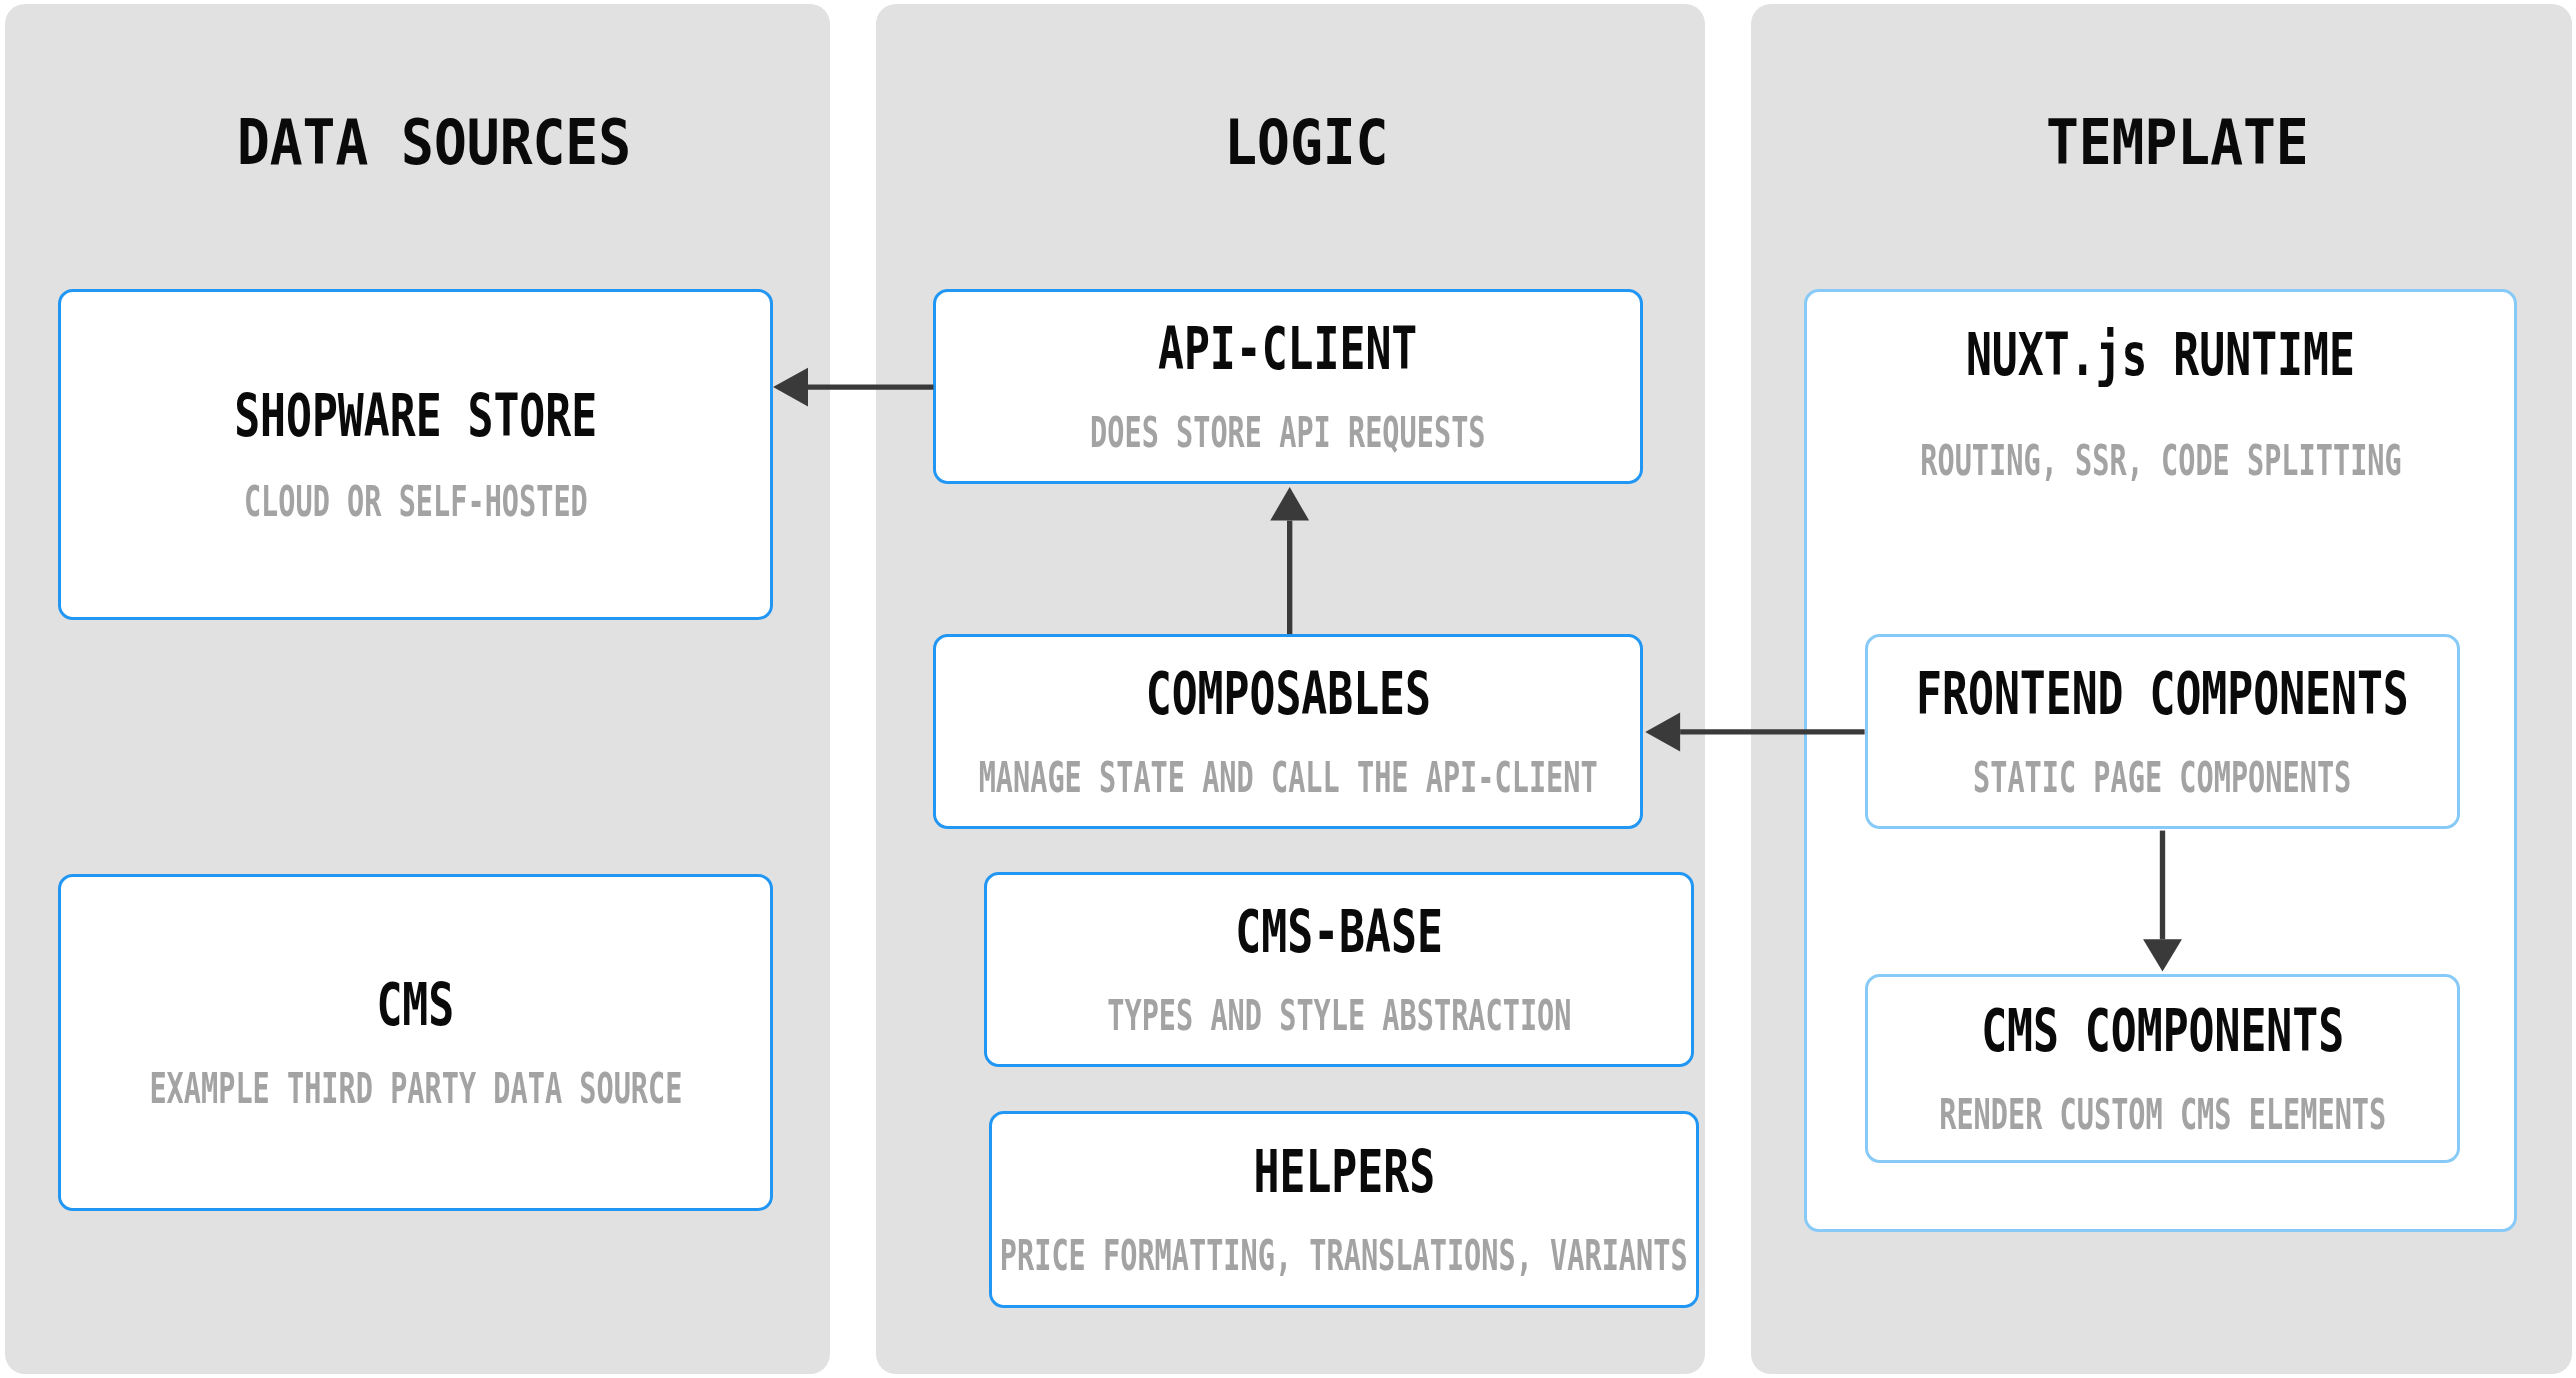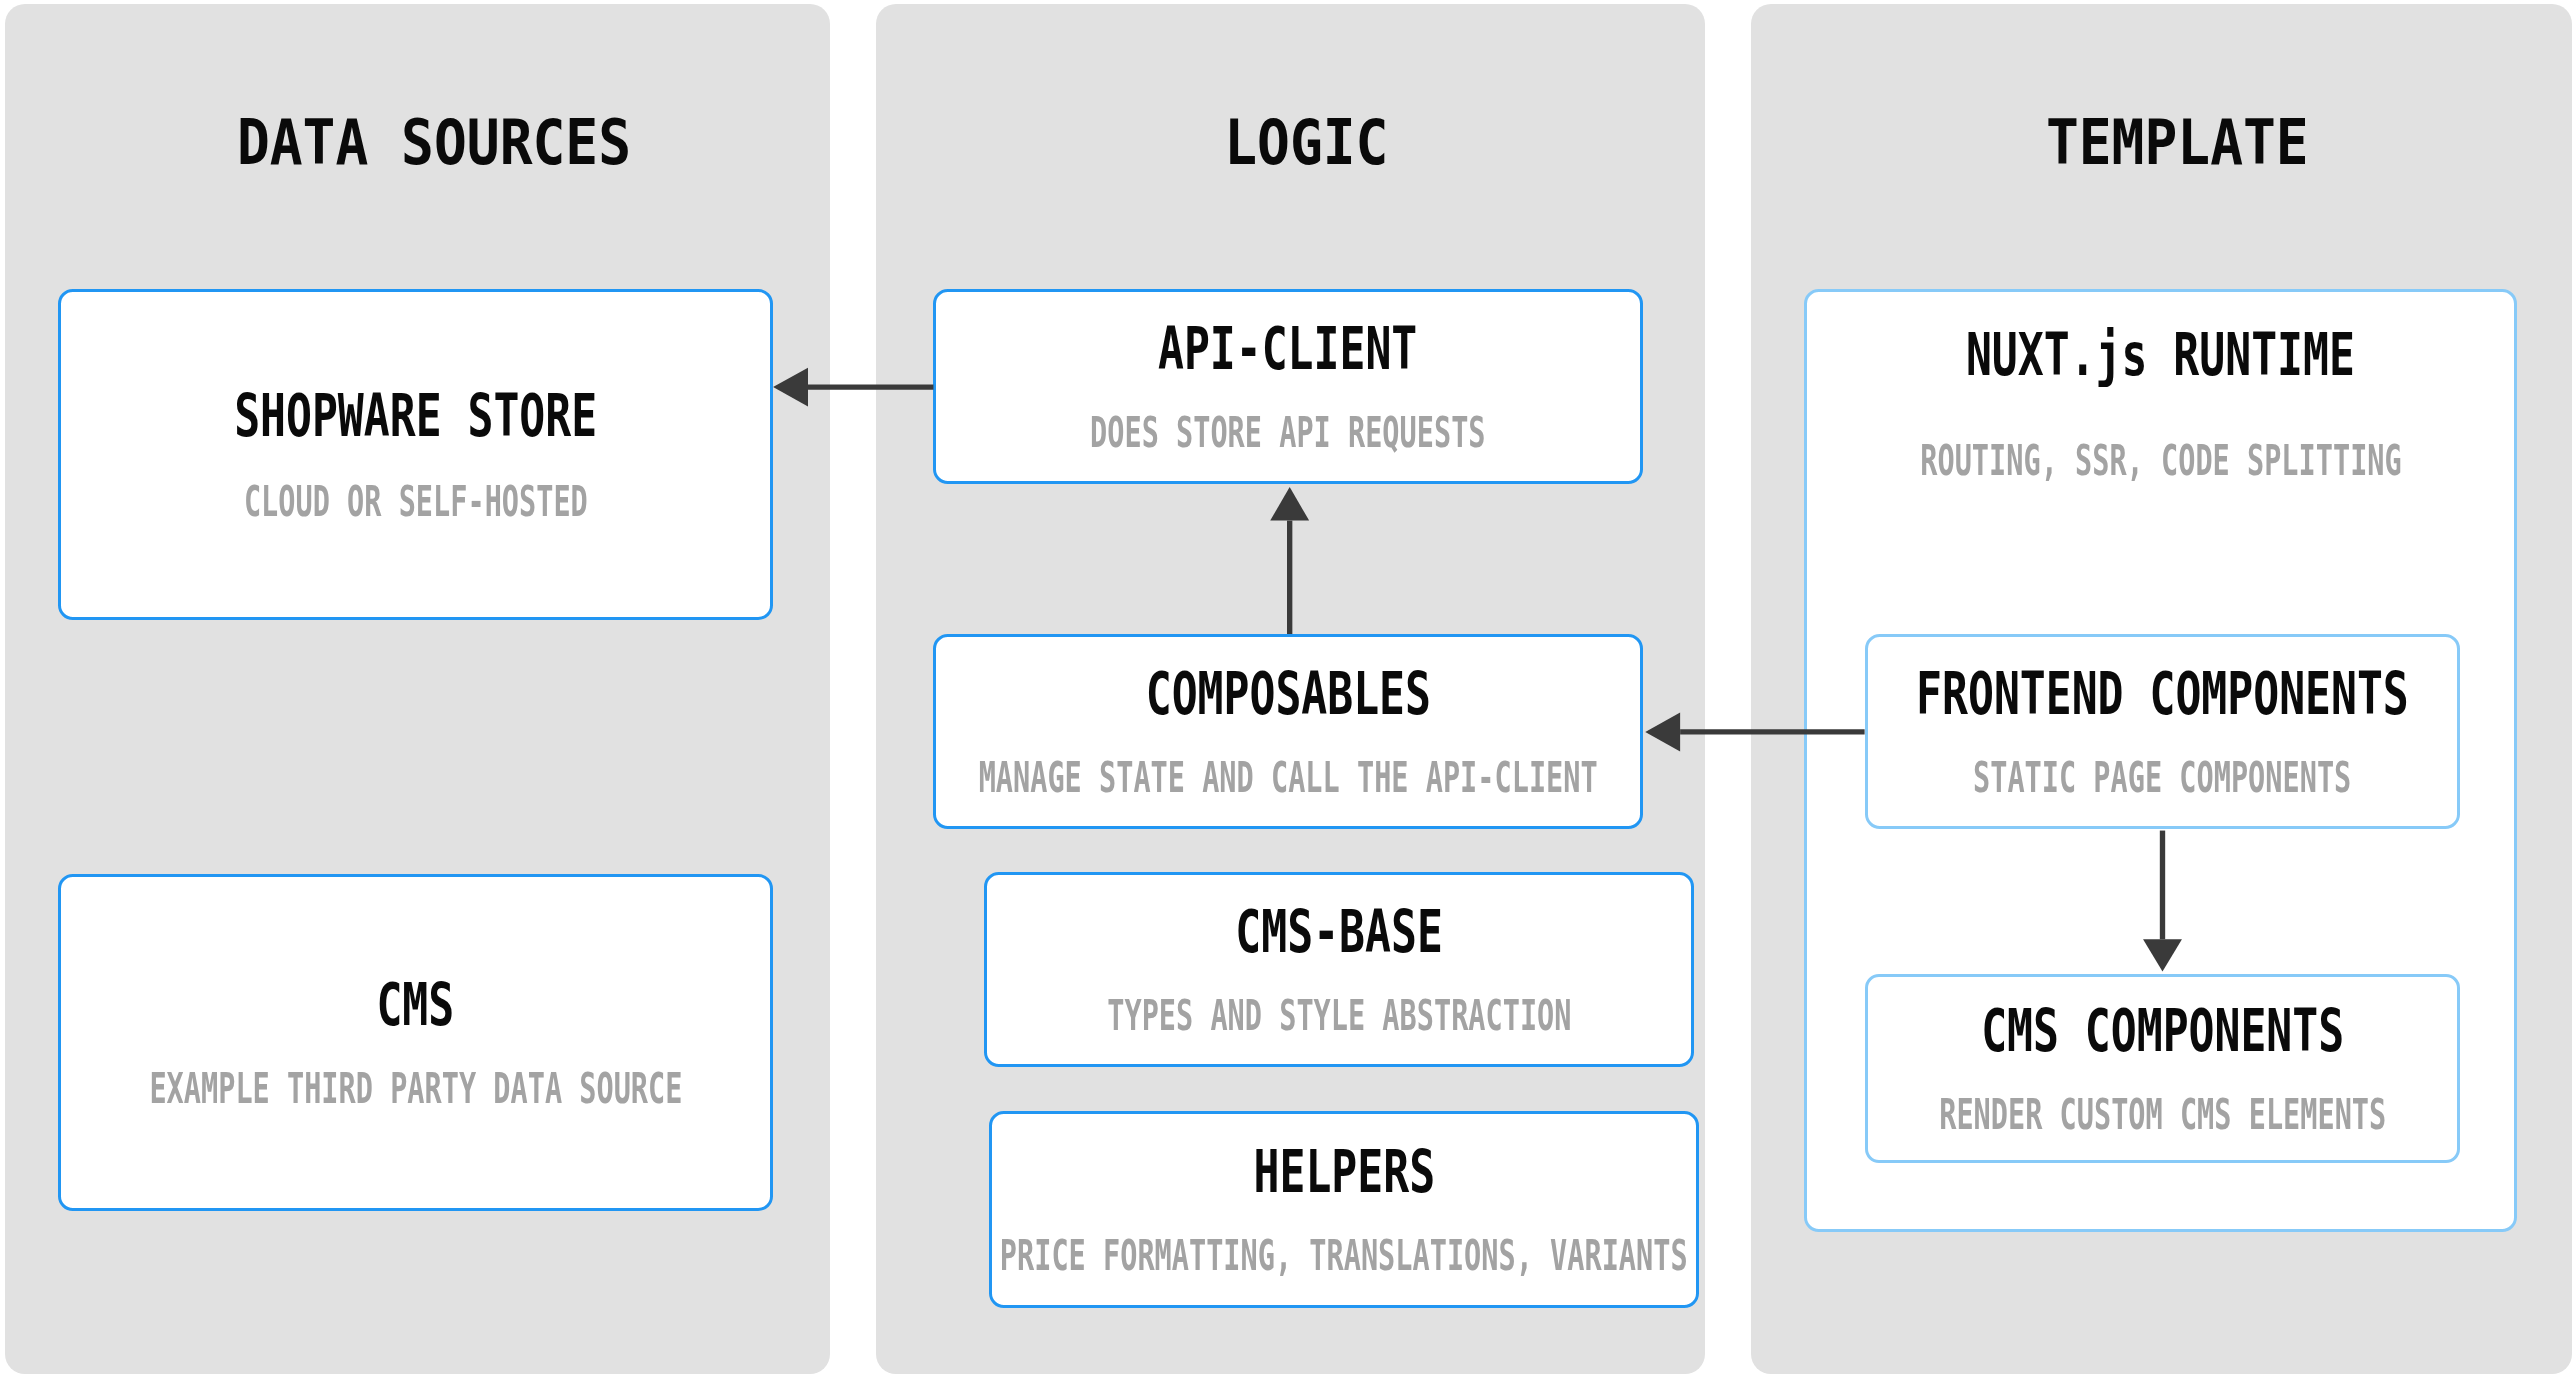--- a/index.html
+++ b/index.html
@@ -54,21 +54,21 @@
 
   
   .b-shopware    { left: 58px;   top: 289px;  width: 715px; height: 331px; gap: 36px; }
   .b-cms         { left: 58px;   top: 874px; width: 715px; height: 337px; }
   .b-api         { left: 933px; top: 289px;  width: 710px; height: 195px; }
   .b-composables { left: 933px; top: 634px;  width: 710px; height: 195px; }
   .b-cmsbase     { left: 984px; top: 872px; width: 710px; height: 195px; }
   .b-helpers     { left: 989px; top: 1111px; width: 710px; height: 197px; }
   .b-nuxt        { left: 1804px; top: 289px;  width: 713px; height: 943px; }
   .b-frontend    { left: 1865px; top: 634px;  width: 595px;  height: 195px; }
-  .b-cmscomp     { left: 1865px; top: 974px; width: 595px;  height: 189px; border-radius: 14px; }
+  .b-cmscomp     { left: 1865px; top: 974px; width: 595px;  height: 189px; }
 
   
   .arrows { position: absolute; left: 0; top: 0; pointer-events: none; }
   .arrows line    { stroke: var(--arrow, #3a3a3a); stroke-width: 8px; }
   .arrows polygon { fill: var(--arrow, #3a3a3a); }
 </style>
 </head>
 <body>
 
 <div class="canvas">

